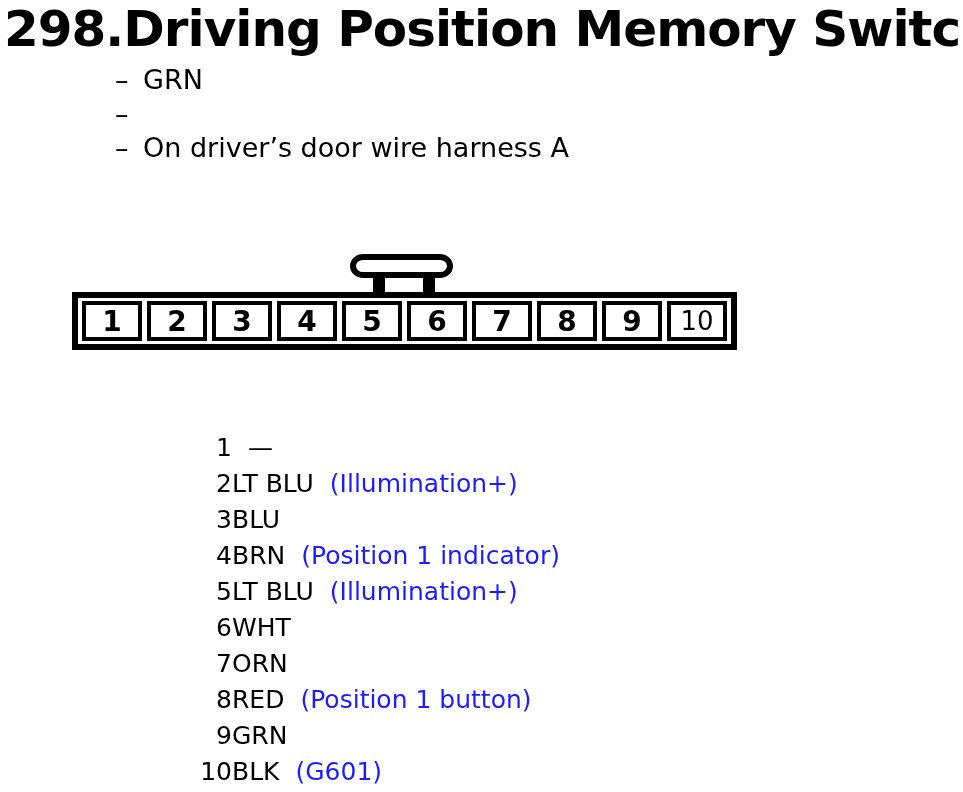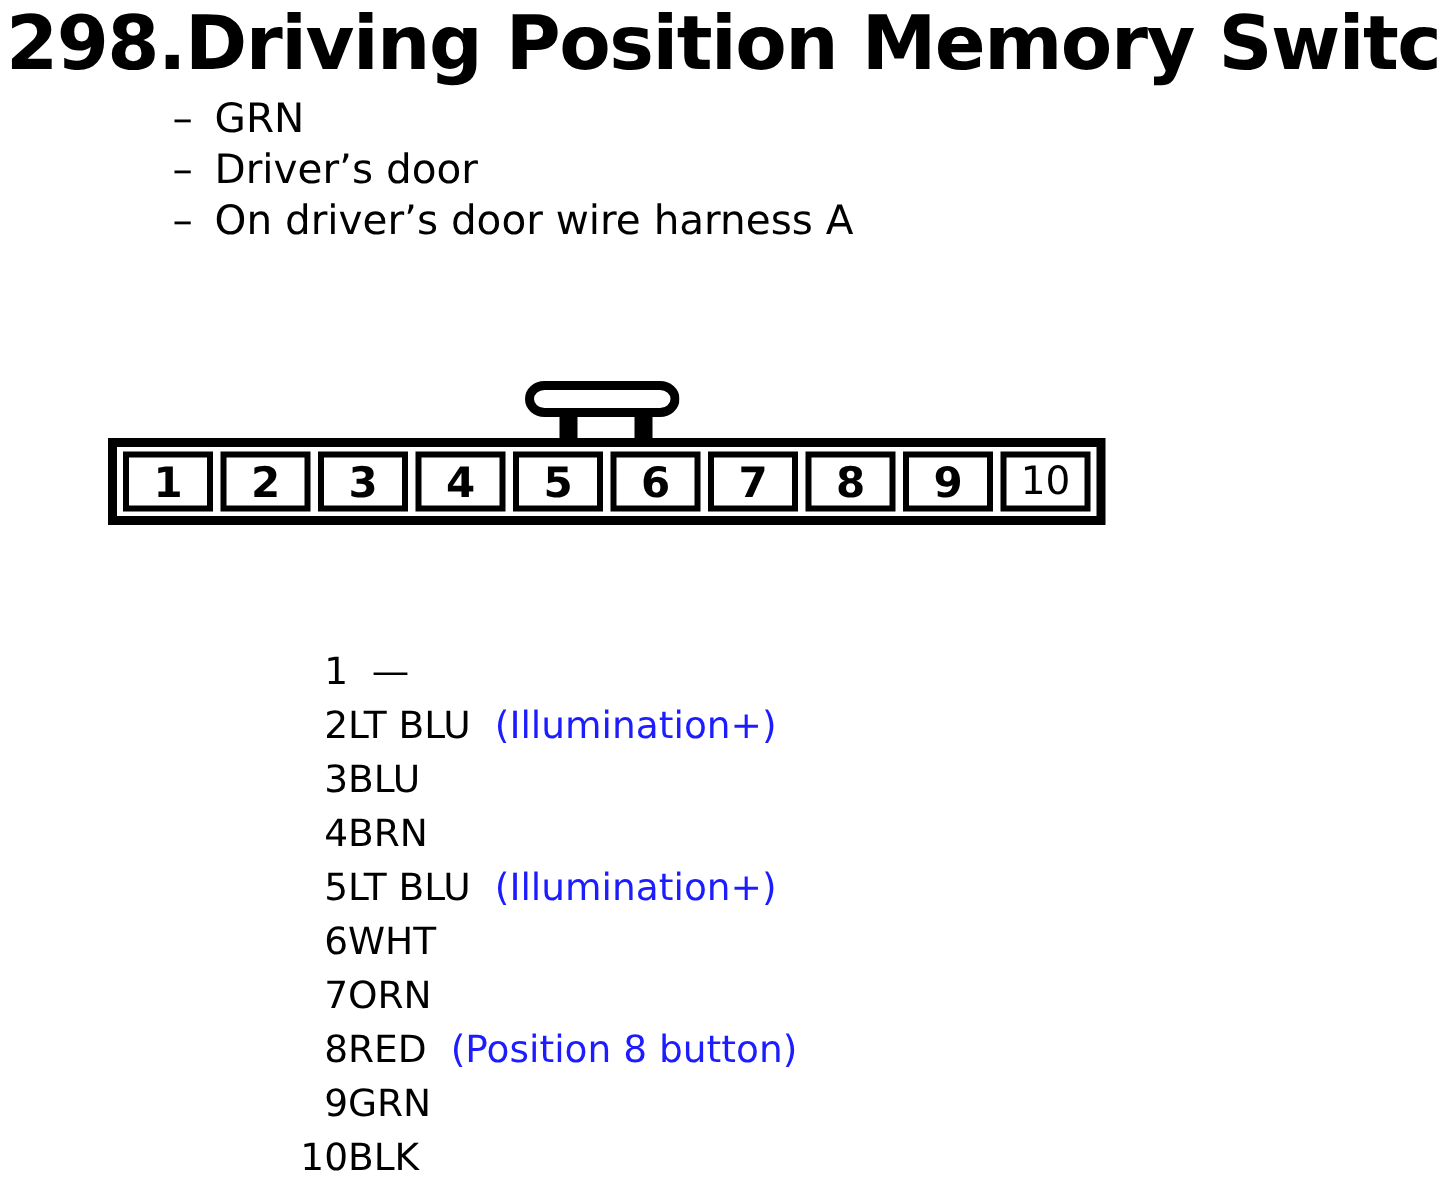--- a/index.html
+++ b/index.html
@@ -76,21 +76,20 @@
 
 <h1 class="page-title">298.Driving Position Memory Switch</h1>
 
 <div class="notes">
   <div class="note-row">
     <span class="note-dash">–</span>
     <span>GRN</span>
   </div>
   <div class="note-row">
     <span class="note-dash">–</span>
-    <span>Driver’s door</span>
   </div>
   <div class="note-row">
     <span class="note-dash">–</span>
     <span>On driver’s door wire harness A</span>
   </div>
 </div>
 
 <svg class="connector-latch" width="103" height="40" viewBox="0 0 103 40" aria-hidden="true">
   <rect x="3" y="3" width="97" height="18" rx="10" ry="10" fill="none" stroke="#000" stroke-width="6"></rect>
   <rect x="23" y="19" width="12" height="21" fill="#000"></rect>
@@ -141,40 +140,42 @@
     <span class="pin-code">LT BLU</span>
     <span class="pin-func">(Illumination+)</span>
   </div>
   <div class="pin-row">
     <span class="pin-num">3</span>
     <span class="pin-code">BLU</span>
   </div>
   <div class="pin-row">
     <span class="pin-num">4</span>
     <span class="pin-code">BRN</span>
+    <span class="pin-func">(Position 1 indicator)</span>
   </div>
   <div class="pin-row">
     <span class="pin-num">5</span>
     <span class="pin-code">LT BLU</span>
     <span class="pin-func">(Illumination+)</span>
   </div>
   <div class="pin-row">
     <span class="pin-num">6</span>
     <span class="pin-code">WHT</span>
   </div>
   <div class="pin-row">
     <span class="pin-num">7</span>
     <span class="pin-code">ORN</span>
   </div>
   <div class="pin-row">
     <span class="pin-num">8</span>
     <span class="pin-code">RED</span>
-    <span class="pin-func">(Position 8 button)</span>
+    <span class="pin-func">(Position 1 button)</span>
   </div>
   <div class="pin-row">
     <span class="pin-num">9</span>
     <span class="pin-code">GRN</span>
   </div>
   <div class="pin-row">
     <span class="pin-num">10</span>
     <span class="pin-code">BLK</span>
+    <span class="pin-func">(G601)</span>
   </div>
 </div>
 
 </body></html>

